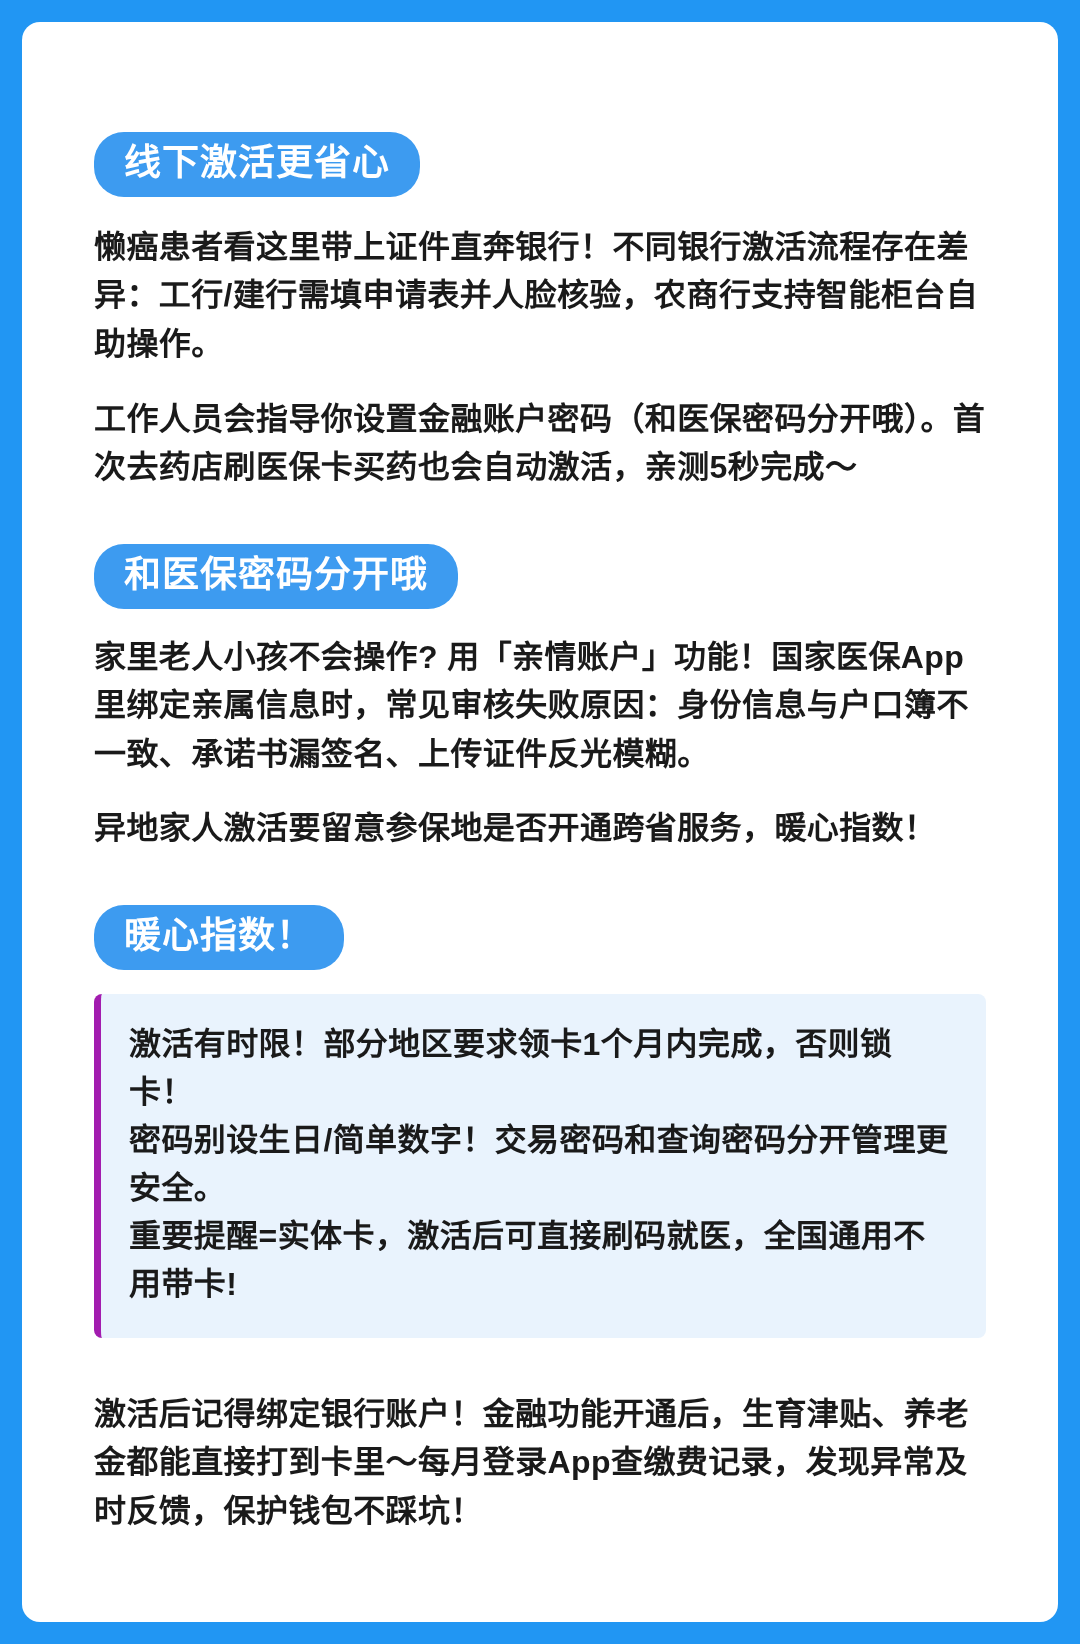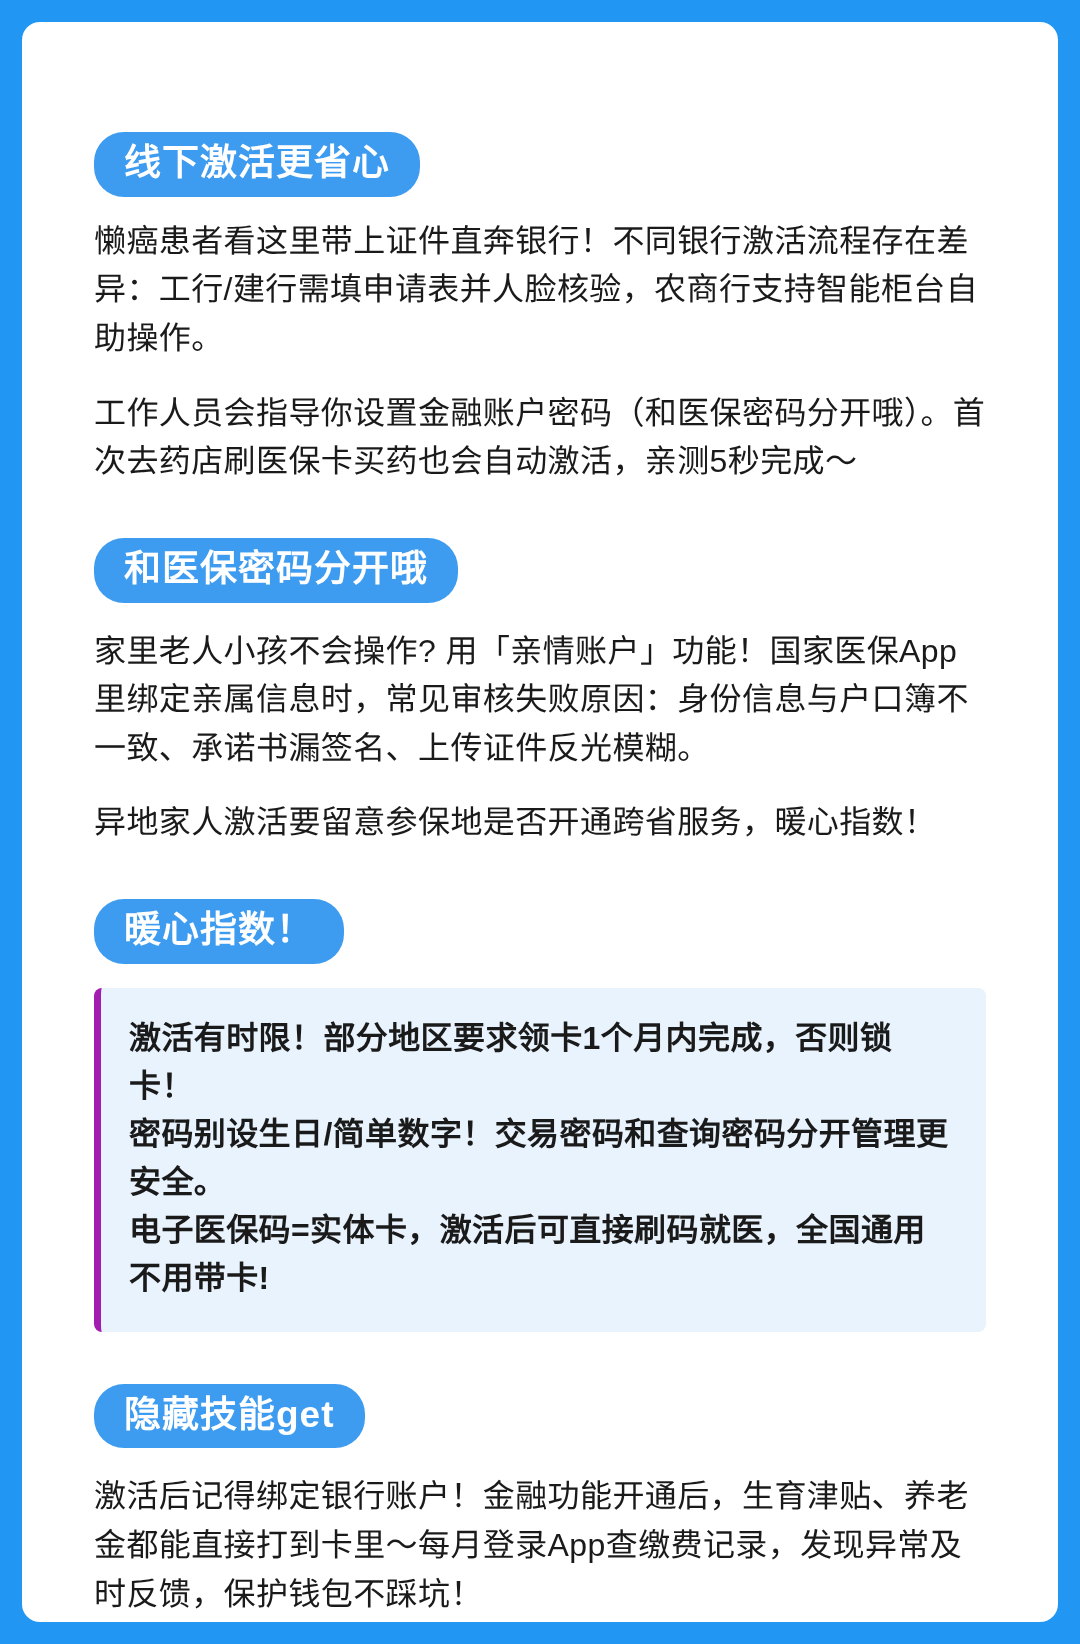--- a/index.html
+++ b/index.html
@@ -36,25 +36,25 @@
   .pill {
     display: inline-block;
     background: #3d9bf0;
     color: #ffffff;
     font-size: 37px;
     font-weight: bold;
     letter-spacing: 1px;
     padding: 11px 30px 13px 30px;
     border-radius: 30px;
     line-height: 1.1;
-    margin-bottom: 20px;
+    margin-bottom: 26px;
   }
   .para {
     font-size: 32px;
-    font-weight: normal;
+    font-weight: bold;
     color: #1a1a1a;
     line-height: 1.52;
     letter-spacing: 0.4px;
     margin: 0 0 26px 0;
   }
   .para:last-child {
     margin-bottom: 0;
   }
   .notice {
     background: #e9f3fd;
@@ -91,23 +91,22 @@
       <div class="pill">和医保密码分开哦</div>
       <p class="para">家里老人小孩不会操作? 用「亲情账户」功能！国家医保App里绑定亲属信息时，常见审核失败原因：身份信息与户口簿不一致、承诺书漏签名、上传证件反光模糊。</p>
       <p class="para">异地家人激活要留意参保地是否开通跨省服务，暖心指数！</p>
     </div>
 
     <div class="section sec-important">
       <div class="pill">暖心指数！</div>
       <div class="notice">
         <p class="notice-line">激活有时限！部分地区要求领卡1个月内完成，否则锁卡！</p>
         <p class="notice-line">密码别设生日/简单数字！交易密码和查询密码分开管理更安全。</p>
-        <p class="notice-line">电子医保码=实体卡，激活后可直接刷码就医，全国通用不用带卡!</p>
+        <p class="notice-line">重要提醒=实体卡，激活后可直接刷码就医，全国通用不用带卡!</p>
       </div>
     </div>
 
     <div class="section sec-hidden">
-      <div class="pill">隐藏技能get</div>
       <p class="para">激活后记得绑定银行账户！金融功能开通后，生育津贴、养老金都能直接打到卡里～每月登录App查缴费记录，发现异常及时反馈，保护钱包不踩坑！</p>
     </div>
 
   </div>
 </div>
 
 </body></html>

